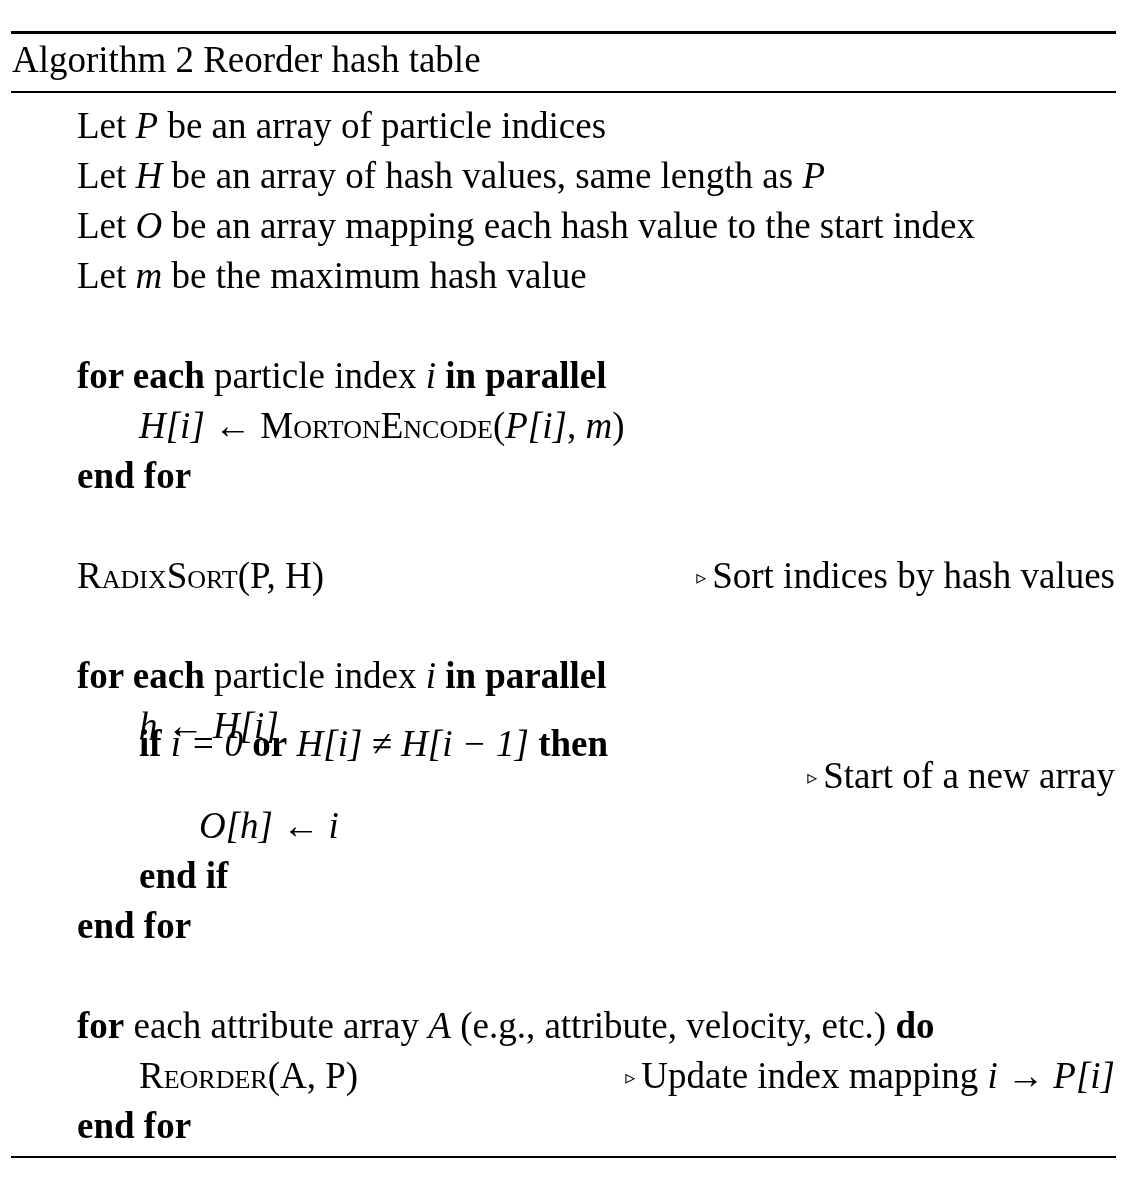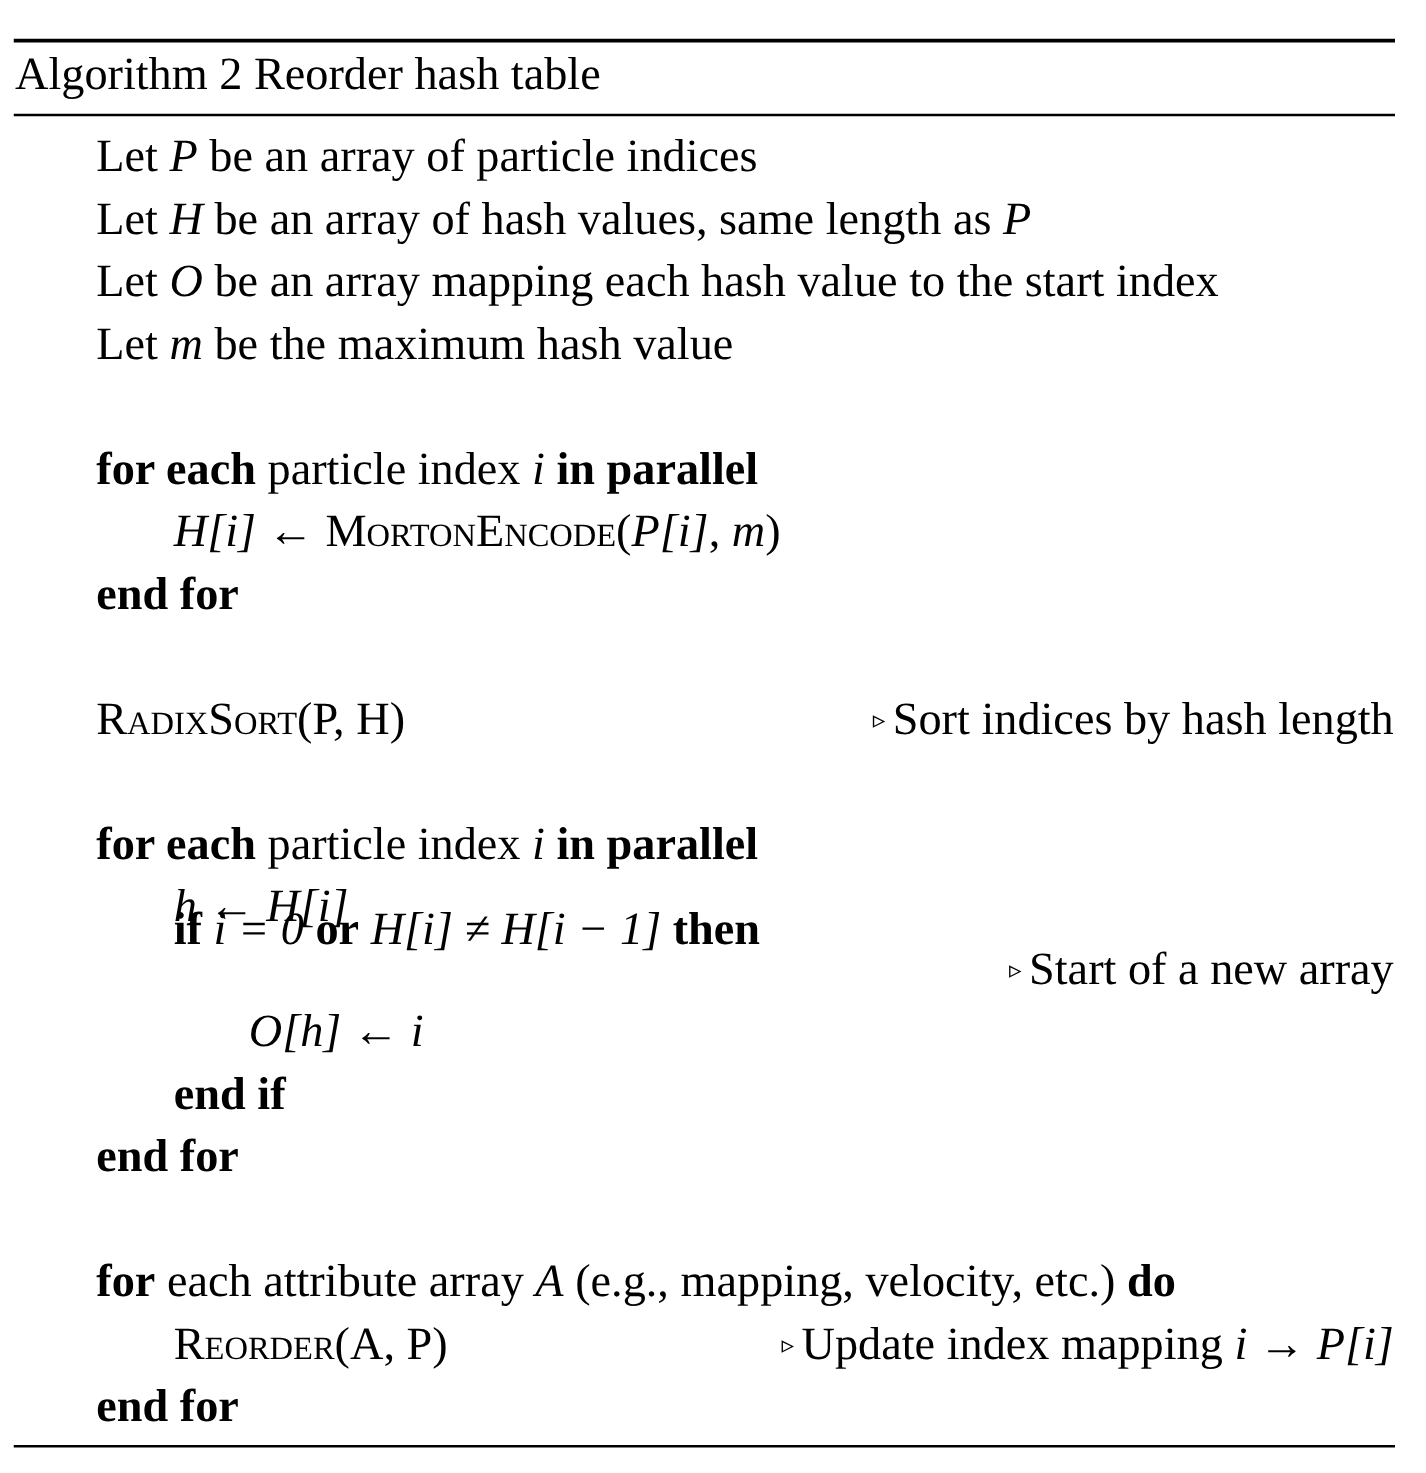--- a/index.html
+++ b/index.html
@@ -48,21 +48,21 @@
 </div>
 <div class="line ind1" style="top:404px">
   <span class="i">H[i]</span><span> ← </span><span class="sc">MortonEncode</span><span>(</span><span class="i">P[i]</span><span>, </span><span class="i">m</span><span>)</span>
 </div>
 <div class="line b" style="top:454px">end for</div>
 
 <div class="line" style="top:554px">
   <span class="sc">RadixSort</span><span>(P, H)</span>
 </div>
 <div class="comment" style="top:554px">
-  <span class="tri">▹</span><span>Sort indices by hash length</span>
+  <span class="tri">▹</span><span>Sort indices by hash values</span>
 </div>
 
 <div class="line" style="top:654px">
   <span class="b">for each</span><span> particle index </span><span class="i">i</span><span class="b"> in parallel</span>
 </div>
 <div class="line ind1" style="top:704px">
   <span class="i">h</span><span> ← </span><span class="i">H[i]</span>
 </div>
 <div class="line ind1" style="top:722px">
   <span class="b">if</span><span class="i"> i = 0 </span><span class="b">or</span><span class="i"> H[i] ≠ H[i − 1] </span><span class="b">then</span>
@@ -70,21 +70,21 @@
 <div class="comment" style="top:754px">
   <span class="tri">▹</span><span>Start of a new array</span>
 </div>
 <div class="line ind2" style="top:804px">
   <span class="i">O[h]</span><span> ← </span><span class="i">i</span>
 </div>
 <div class="line ind1 b" style="top:854px">end if</div>
 <div class="line b" style="top:904px">end for</div>
 
 <div class="line" style="top:1004px">
-  <span class="b">for</span><span> each attribute array </span><span class="i">A</span><span> (e.g., mapping, velocity, etc.) </span><span class="b">do</span>
+  <span class="b">for</span><span> each attribute array </span><span class="i">A</span><span> (e.g., attribute, velocity, etc.) </span><span class="b">do</span>
 </div>
 <div class="line ind1" style="top:1054px">
   <span class="sc">Reorder</span><span>(A, P)</span>
 </div>
 <div class="comment" style="top:1054px">
   <span class="tri">▹</span><span>Update index mapping </span><span class="i">i</span><span> → </span><span class="i">P[i]</span>
 </div>
 <div class="line b" style="top:1104px">end for</div>
 
 <div class="rule bot"></div>

